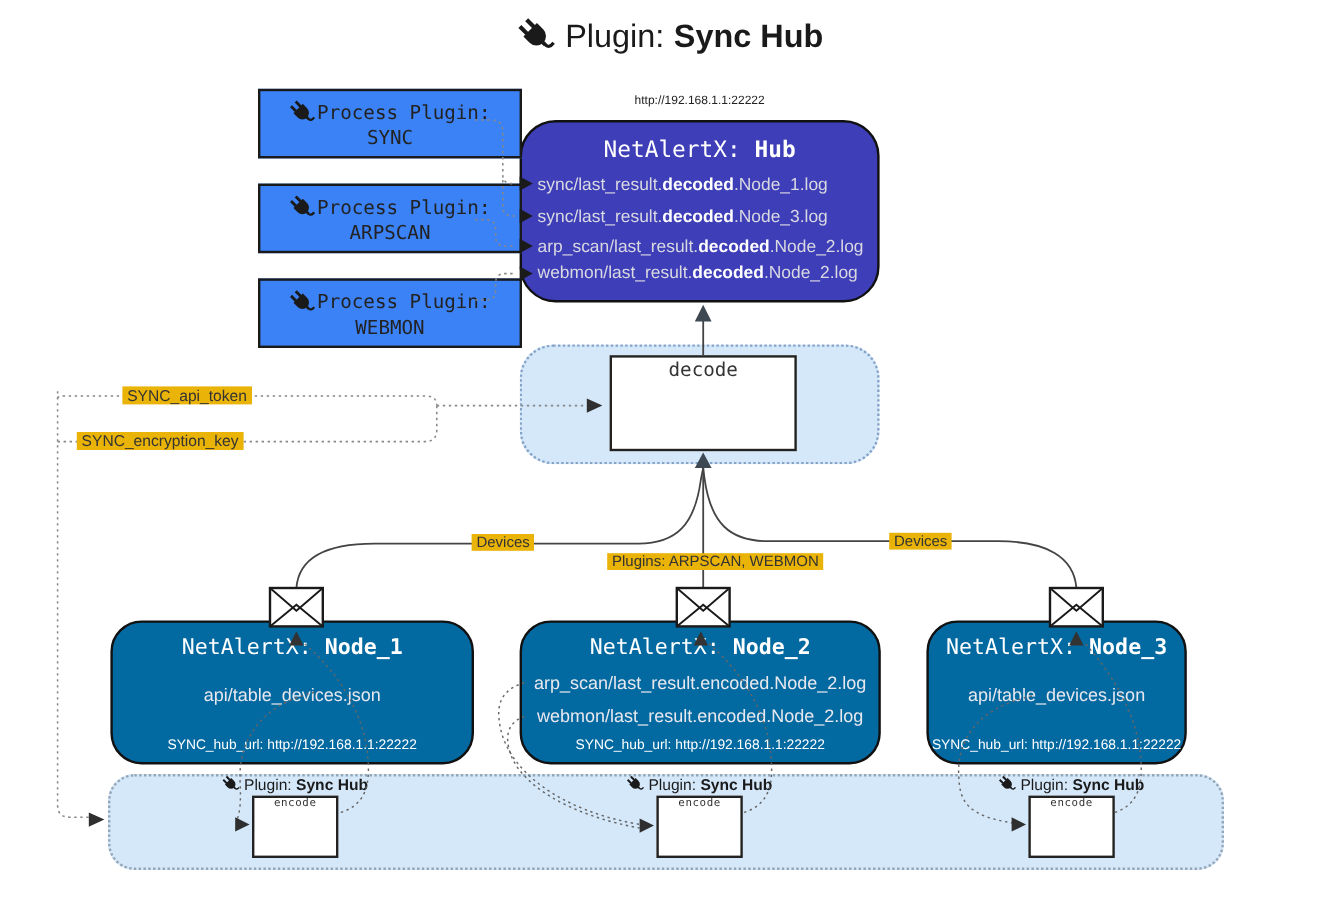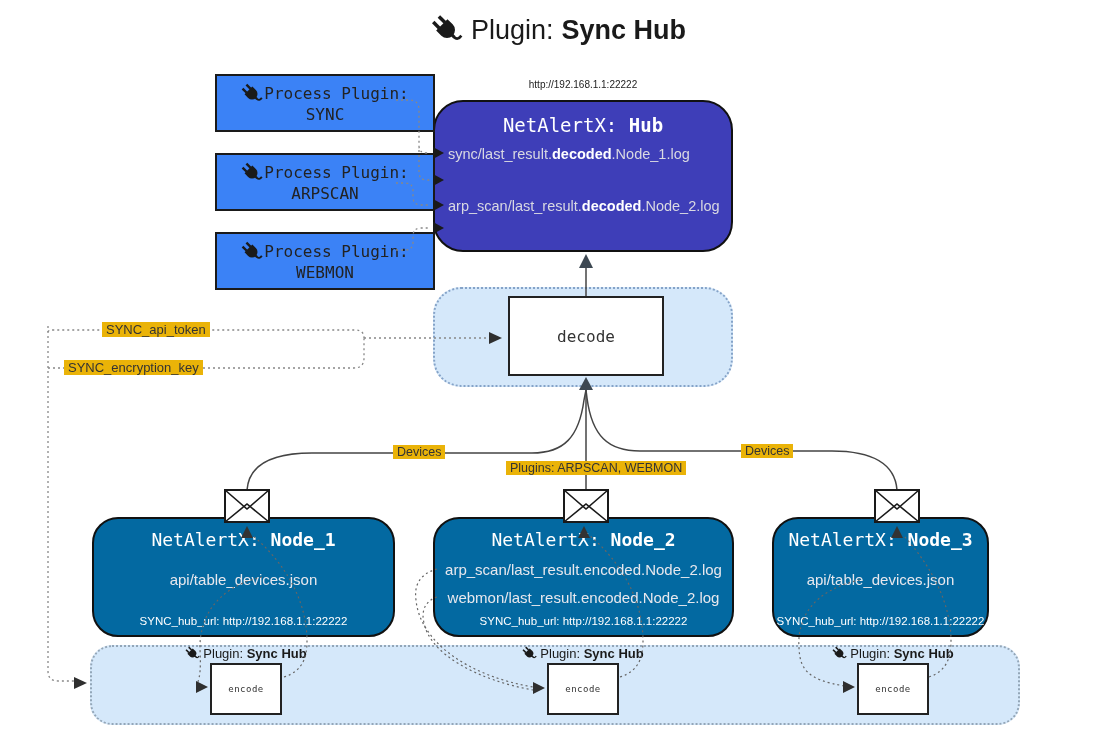--- a/index.html
+++ b/index.html
@@ -21,21 +21,21 @@
   
   .pbox{left:176px;width:220px;height:58px;background:#3b82f6;border:2px solid #1a1a1a;
     box-sizing:border-box;display:flex;flex-direction:column;justify-content:center;
     align-items:center;font-family:"DejaVu Sans Mono",monospace;font-size:16px;color:#222;margin-left:39px;}
   .pbox .l1{display:flex;align-items:center;gap:1px;}
   
   .band{background:#d5e8fa;box-sizing:border-box;}
   .decode-band{left:433px;top:287px;width:300px;height:100px;border:2px dotted #85a3c8;border-radius:28px;}
   .bottom-band{left:90px;top:645px;width:930px;height:80px;border:2px dotted #93a6b8;border-radius:22px;}
   .wbox{background:#fff;border:2px solid #222;box-sizing:border-box;display:flex;
-    align-items:center;justify-content:center;font-family:"DejaVu Sans Mono",monospace;color:#333;}
+    justify-content:center;font-family:"DejaVu Sans Mono",monospace;color:#333;}
   .decode-box{left:508px;top:296px;width:156px;height:80px;font-size:16px;}
   .encode-box{top:663px;width:72px;height:52px;font-size:9px;letter-spacing:.5px;}
   .enc-label{top:646px;width:170px;display:flex;justify-content:center;align-items:center;gap:3px;
     font-size:13px;color:#1a1a1a;white-space:nowrap;}
   .enc-label b{font-weight:700;}
   
   .node{top:517px;height:120px;background:#0369a1;border:2px solid #111;border-radius:26px;
     box-sizing:border-box;}
   .node-title{left:0;top:10px;width:100%;text-align:center;color:#fff;
     font-family:"DejaVu Sans Mono",monospace;font-size:18px;white-space:nowrap;}
@@ -75,21 +75,23 @@
         <use href="#plug-shape"></use>
       </svg>
     <span>Plugin: </span>
     <b>Sync Hub</b>
   </div>
 
   <div class="abs hub-url">http://192.168.1.1:22222</div>
   <div class="abs hub z1" style="background:#3e3eb8">
     <div class="abs hub-title"><span>NetAlertX: </span><b>Hub</b></div>
     <div class="abs hub-line" style="top:44px"><span>sync/last_result.</span><b>decoded</b><span>.Node_1.log</span></div>
+    <div class="abs hub-line" style="top:71px"><span>sync/last_result.</span><b>decoded</b><span>.Node_3.log</span></div>
     <div class="abs hub-line" style="top:96px"><span>arp_scan/last_result.</span><b>decoded</b><span>.Node_2.log</span></div>
+    <div class="abs hub-line" style="top:118px"><span>webmon/last_result.</span><b>decoded</b><span>.Node_2.log</span></div>
   </div>
 
   <div class="abs pbox z1" style="top:74px">
     <div class="l1">
         <svg class="plug" viewBox="0 0 24 24">
           <use href="#plug-shape"></use>
         </svg>
         <span>Process Plugin:</span>
       </div>
     <div>SYNC</div>

